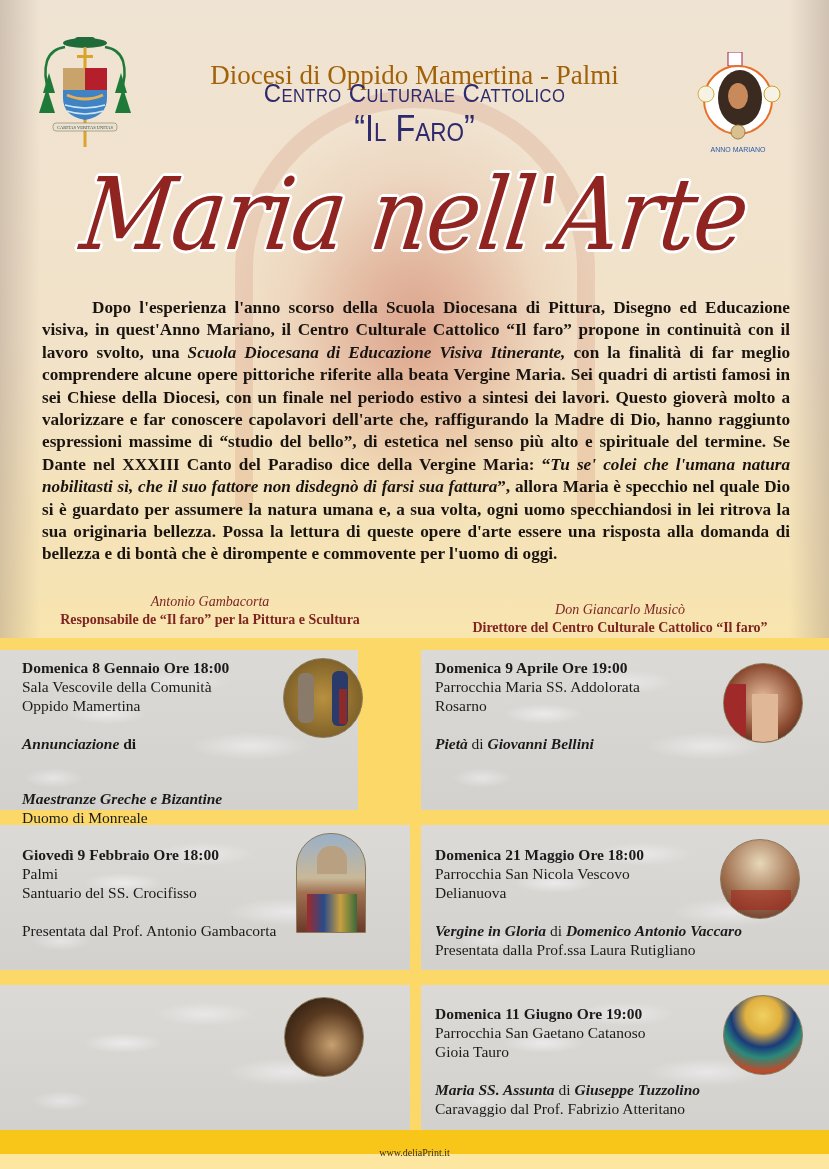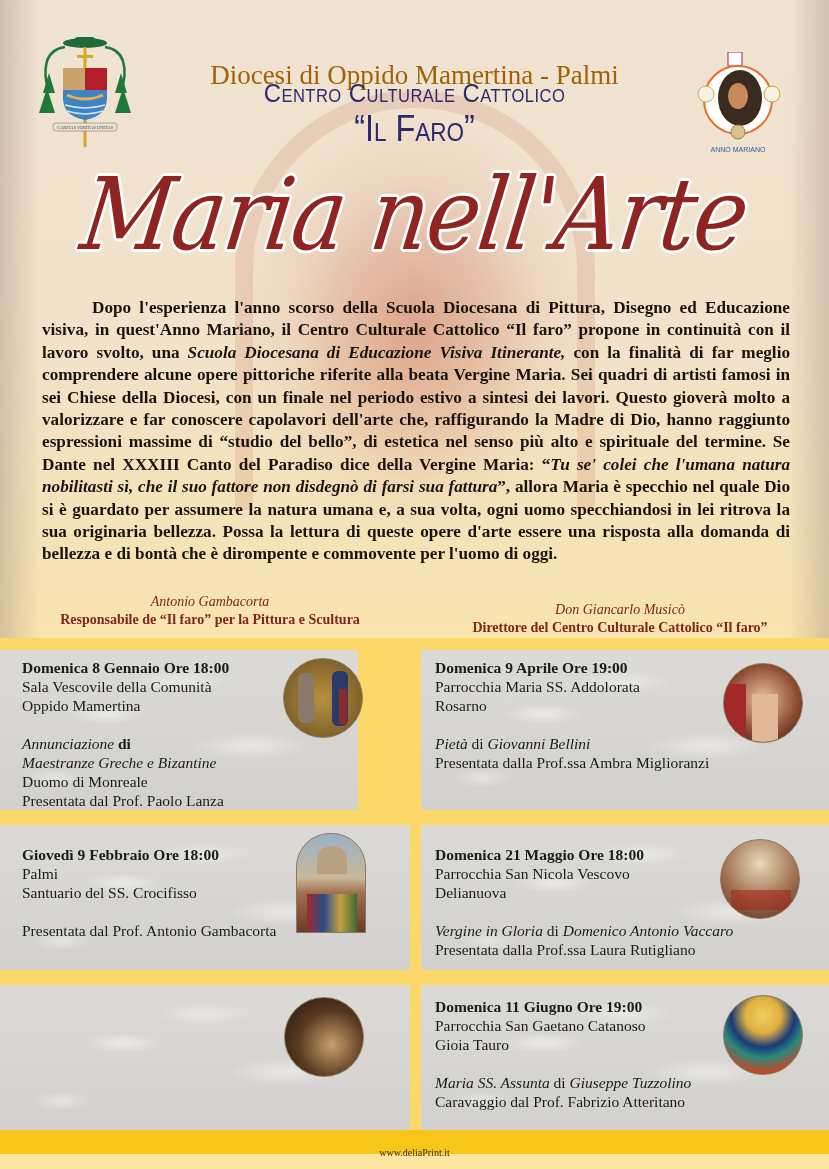--- a/index.html
+++ b/index.html
@@ -71,21 +71,21 @@
       background-image:
         radial-gradient(ellipse 40px 10px at 30% 40%, rgba(255,255,255,0.5), rgba(255,255,255,0)),
         radial-gradient(ellipse 60px 14px at 70% 60%, rgba(255,255,255,0.45), rgba(255,255,255,0)),
         radial-gradient(ellipse 50px 12px at 50% 20%, rgba(255,255,255,0.4), rgba(255,255,255,0)),
         radial-gradient(ellipse 30px 10px at 15% 80%, rgba(255,255,255,0.4), rgba(255,255,255,0)),
         linear-gradient(180deg, #dcdad7, #d3d1ce);
     }
     .panel-text { position: absolute; left: 22px; top: 8px; font-size: 15.5px; line-height: 19px; color: #1b1b1b; }
     .panel-text .date { font-weight: bold; }
     .panel-text .gap { height: 19px; }
-    .panel-text .bi { font-weight: normal; font-style: italic; }
+    .panel-text .bi { font-weight: bold; font-style: italic; margin-top: 36px; }
     .thumb {
       position: absolute; width: 80px; height: 80px; border-radius: 50%;
       overflow: hidden; border: 1px solid #8a7a5a;
     }
     .thumb-arch { border-radius: 34px 34px 0 0; width: 70px; height: 100px; }
 
     .footer {
       position: absolute; left: 0; top: 1130px; width: 829px; height: 24px;
       background: #f7c619;
     }
@@ -166,21 +166,20 @@
     <div style="position:absolute;left:55px;top:30px;width:8px;height:35px;background:#8a2a2a;"></div>
   </div>
 </div>
 <div class="panel" style="left:421px;top:650px;width:408px;height:160px;">
   <div class="panel-text" style="left:14px;">
     <div class="date">Domenica 9 Aprile Ore 19:00</div>
     <div>Parrocchia Maria SS. Addolorata</div>
     <div>Rosarno</div>
     <div class="gap"></div>
     <div><span class="bi">Pietà</span><span> di </span><span class="bi">Giovanni Bellini</span></div>
-    <div>Presentata dalla Prof.ssa Ambra Miglioranzi</div>
   </div>
   <div class="thumb" style="left:302px;top:13px;background:radial-gradient(circle at 50% 45%, #e8c0a0, #8a4a30 60%, #2a1a18);">
     <div style="position:absolute;left:28px;top:30px;width:26px;height:50px;background:#e0b898;"></div>
     <div style="position:absolute;left:0;top:20px;width:22px;height:60px;background:#a02a2a;"></div>
   </div>
 </div>
 
 <div class="panel" style="left:0;top:825px;width:410px;height:145px;padding-left:16px;">
   <div class="panel-text" style="top:20px;">
     <div class="date">Giovedì 9 Febbraio Ore 18:00</div>
@@ -205,21 +204,21 @@
   </div>
   <div class="thumb" style="left:299px;top:14px;background:radial-gradient(circle at 50% 30%, #e8d8b8, #a07050 55%, #5a2a20);">
     <div style="position:absolute;left:10px;top:50px;width:60px;height:20px;background:rgba(160,40,30,0.6);"></div>
   </div>
 </div>
 
 <div class="panel" style="left:0;top:985px;width:410px;height:145px;">
   <div class="thumb" style="left:284px;top:12px;background:radial-gradient(circle at 60% 60%, #c8a070, #5a3a20 50%, #1e140e);"></div>
 </div>
 <div class="panel" style="left:421px;top:985px;width:408px;height:145px;">
-  <div class="panel-text" style="left:14px;top:12px;">
+  <div class="panel-text" style="left:14px;top:19px;">
     <div class="date">Domenica 11 Giugno Ore 19:00</div>
     <div>Parrocchia San Gaetano Catanoso</div>
     <div>Gioia Tauro</div>
     <div class="gap"></div>
     <div><span class="bi">Maria SS. Assunta</span><span> di </span><span class="bi">Giuseppe Tuzzolino</span></div>
     <div>Caravaggio dal Prof. Fabrizio Atteritano</div>
   </div>
   <div class="thumb" style="left:302px;top:10px;background:radial-gradient(circle at 50% 25%, #f0d060 0%, #e0b040 25%, #1a3a7a 45%, #2a8a7a 60%, #c04a2a 80%, #3a2a6a);"></div>
 </div>
 

